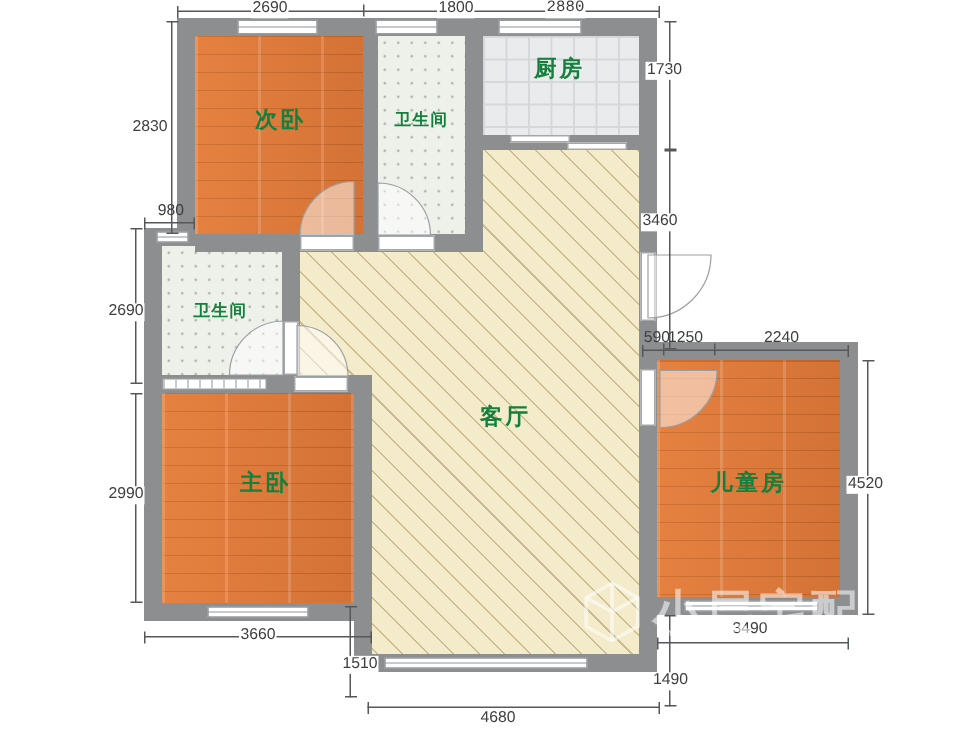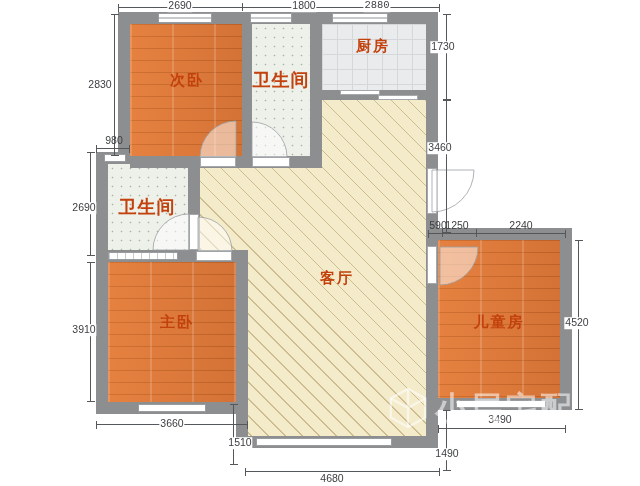--- a/index.html
+++ b/index.html
@@ -19,23 +19,23 @@
                          linear-gradient(90deg,#d5d8da 1px,transparent 1px);
         background-size:15px 15px;}
   .hatch{position:absolute;background-color:#f4ebca;
         background-image:repeating-linear-gradient(45deg,rgba(168,142,88,.5) 0 1px,rgba(0,0,0,0) 1px 12px);}
   .white{position:absolute;background:#fff;}
   .win{position:absolute;background:linear-gradient(to bottom,#fff 0 42%,#c6cacc 42% 58%,#fff 58%);
        border:1px solid #989c9e;box-sizing:border-box;}
   .winT{position:absolute;border:1px solid #989c9e;box-sizing:border-box;
        background:#fff repeating-linear-gradient(90deg,#c8cccd 0 1px,rgba(0,0,0,0) 1px 8px);}
   .sill{position:absolute;background:#fff;border:1px solid #a5a8aa;box-sizing:border-box;}
-  .rlabel{position:absolute;transform:translate(-50%,-50%);font-size:15px;color:#c2410c;
+  .rlabel{position:absolute;transform:translate(-50%,-50%);font-size:15px;color:#15803d;
           font-weight:600;letter-spacing:2px;white-space:nowrap;z-index:6;}
-  .rlabel.sm{font-size:18px;letter-spacing:1px;}
+  .rlabel.sm{font-size:11px;letter-spacing:1px;}
   .dlh{position:absolute;border-top:1px solid #55585a;height:0;z-index:7;}
   .dlh::before,.dlh::after{content:"";position:absolute;top:-4px;width:1px;height:8px;background:#55585a;}
   .dlh::before{left:0}.dlh::after{right:0}
   .dlv{position:absolute;border-left:1px solid #55585a;width:0;z-index:7;}
   .dlv::before,.dlv::after{content:"";position:absolute;left:-4px;height:1px;width:8px;background:#55585a;}
   .dlv::before{top:0}.dlv::after{bottom:0}
   .tick{position:absolute;width:1px;height:8px;background:#55585a;z-index:7;}
   .dlabel{position:absolute;transform:translate(-50%,-50%);font-size:10.5px;line-height:1.1;
           color:#3c3e40;background:#fff;padding:0 1px;white-space:nowrap;z-index:8;}
   .dlabel.clear{background:transparent;}
@@ -119,21 +119,21 @@
   <div class="dlabel" style="left:278px;top:6px;margin-left:26px;">1800</div>
   <div class="dlabel" style="left:377px;top:6px;font-family:Liberation Mono, monospace;">2880</div>
 
   <div class="dlv" style="left:114px;top:14px;height:142px;"></div>
   <div class="dlabel" style="left:100px;top:85px;">2830</div>
   <div class="dlh" style="left:96px;top:148px;width:34px;"></div>
   <div class="dlabel clear" style="left:114px;top:141px;">980</div>
   <div class="dlv" style="left:90px;top:152px;height:104px;"></div>
   <div class="dlabel" style="left:84px;top:208px;">2690</div>
   <div class="dlv" style="left:90px;top:262px;height:140px;"></div>
-  <div class="dlabel" style="left:84px;top:330px;">3910</div>
+  <div class="dlabel" style="left:84px;top:330px;">2990</div>
 
   <div class="dlv" style="left:446px;top:14px;height:86px;"></div>
   <div class="dlabel" style="left:443px;top:47px;">1730</div>
   <div class="dlv" style="left:446px;top:100px;height:133px;"></div>
   <div class="dlabel" style="left:440px;top:148px;">3460</div>
   <div class="dlv" style="left:578px;top:240px;height:170px;"></div>
   <div class="dlabel" style="left:577px;top:323px;">4520</div>
 
   <div class="dlh" style="left:428px;top:233px;width:138px;"></div>
   <div class="tick" style="left:442px;top:229px;"></div>

